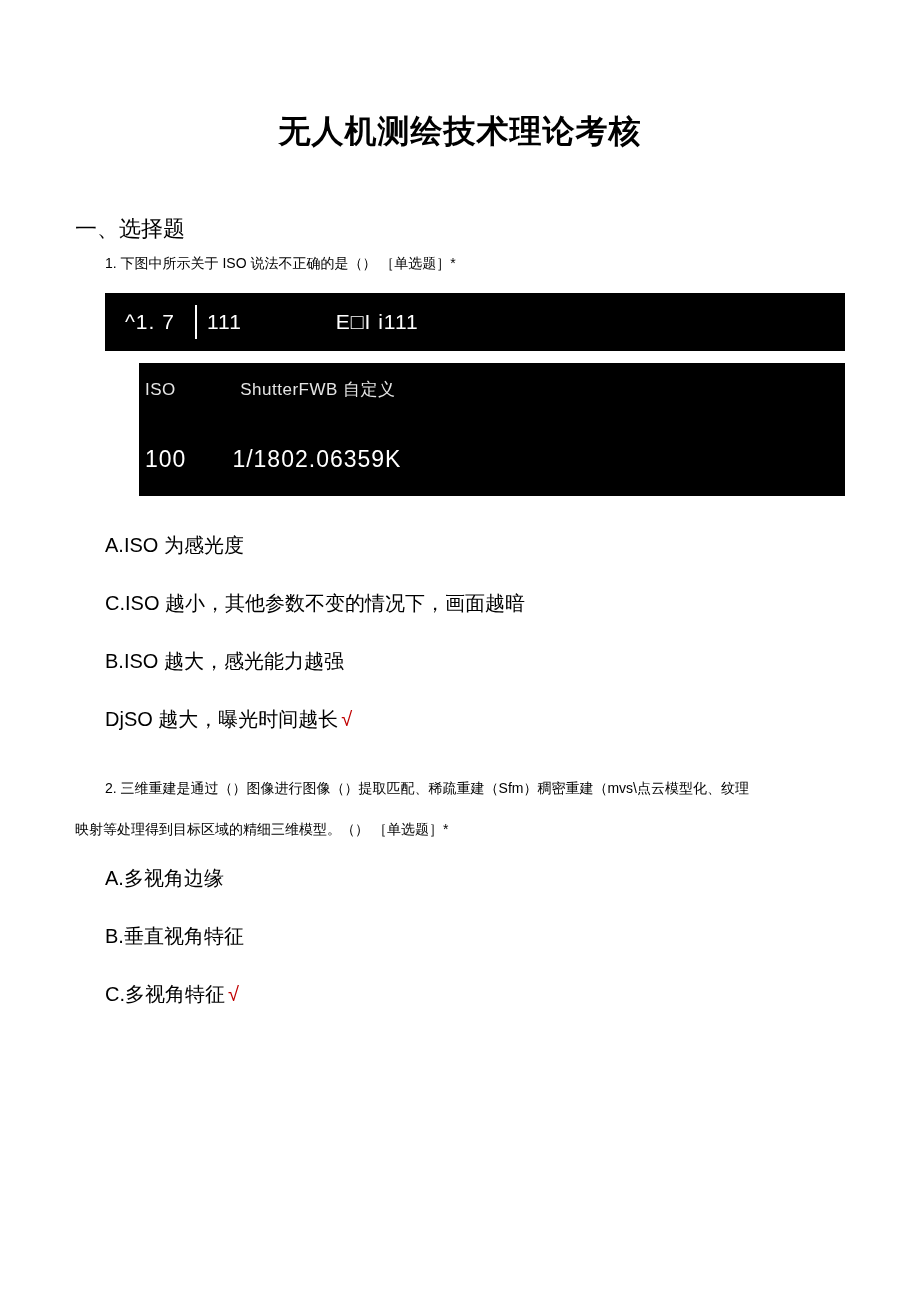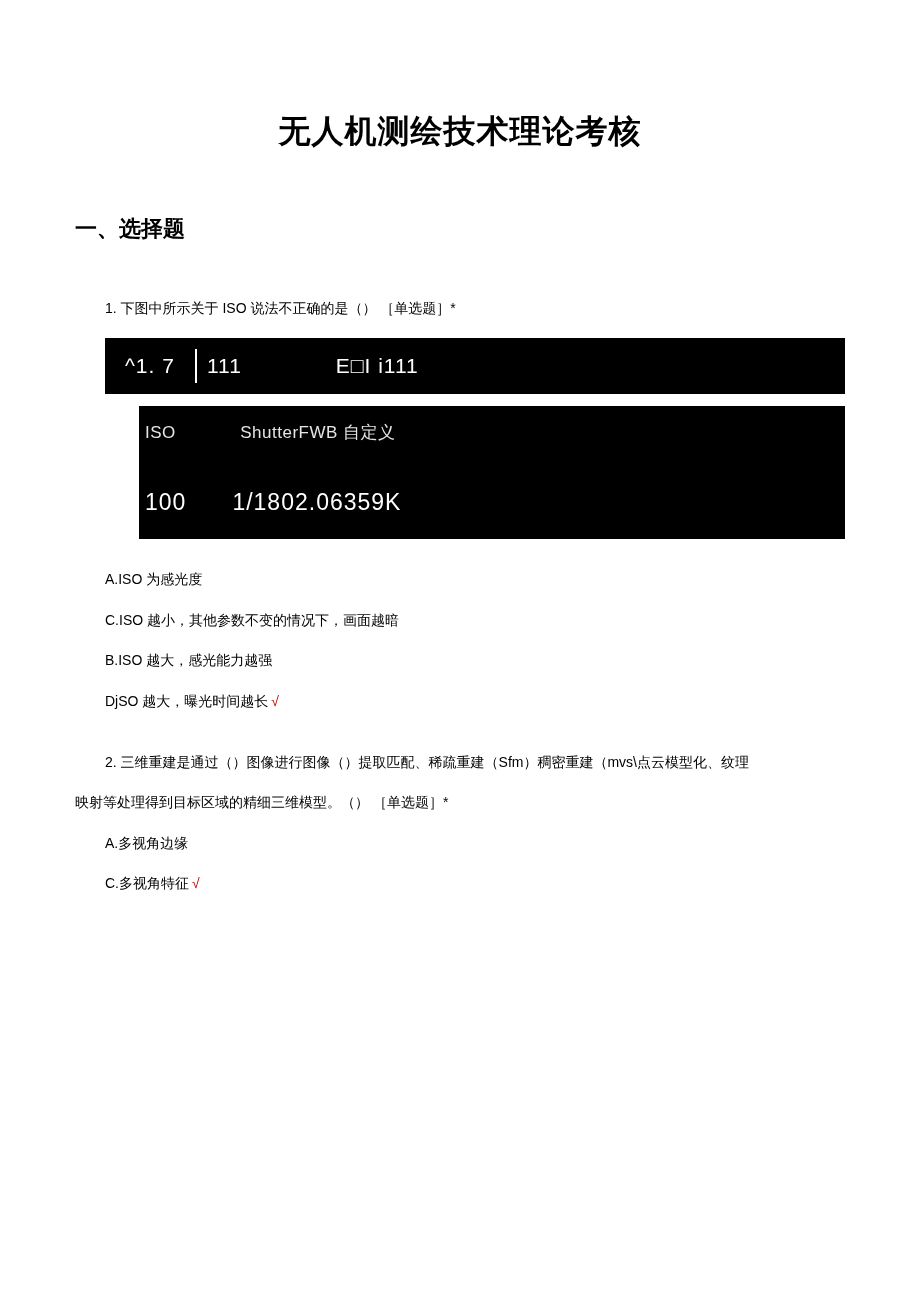--- a/index.html
+++ b/index.html
@@ -15,54 +15,53 @@
     }
     .doc-title {
       font-size: 32px;
       font-weight: bold;
       text-align: center;
       margin-bottom: 60px;
       letter-spacing: 1px;
     }
     .section-heading {
       font-size: 22px;
-      font-weight: bold;
-      margin-bottom: 45px;
+      font-weight: normal;
     }
     .question-block {
       font-size: 14px;
       line-height: 2;
       margin-bottom: 20px;
     }
     .question-text {
       padding-left: 30px;
       margin-bottom: 10px;
       line-height: 2.8;
     }
     .option {
       padding-left: 30px;
       line-height: 2.9;
-      font-size: 14px;
+      font-size: 20px;
     }
     .check-mark {
       color: #c00000;
       margin-left: 3px;
     }
     .figure-area {
       margin: 6px 0 20px 30px;
     }
     .black-bar-1 {
       background: #000000;
       color: #ffffff;
       font-size: 21px;
-      padding: 28px 20px;
+      padding: 20px 20px;
       letter-spacing: 1px;
       display: flex;
       align-items: center;
-      height: 41px;
+      height: 58px;
     }
     .black-bar-1 .seg1 {
       margin-right: 10px;
     }
     .black-bar-1 .divider {
       width: 2px;
       height: 34px;
       background: #ffffff;
       margin: 0 10px;
     }
@@ -139,16 +138,17 @@
   <div class="option">
     <span>DjSO 越大，曝光时间越长</span><span class="check-mark">√</span>
   </div>
 </div>
 
 <div class="question-block">
   <div class="q2-text">2. 三维重建是通过（）图像进行图像（）提取匹配、稀疏重建（Sfm）稠密重建（mvs\点云模型化、纹理</div>
   <div class="q2-text" style="padding-left:0;">映射等处理得到目标区域的精细三维模型。（） ［单选题］*</div>
 
   <div class="option">A.多视角边缘</div>
+  <div class="option">B.垂直视角特征</div>
   <div class="option">
     <span>C.多视角特征</span><span class="check-mark">√</span>
   </div>
 </div>
 
 </body></html>

